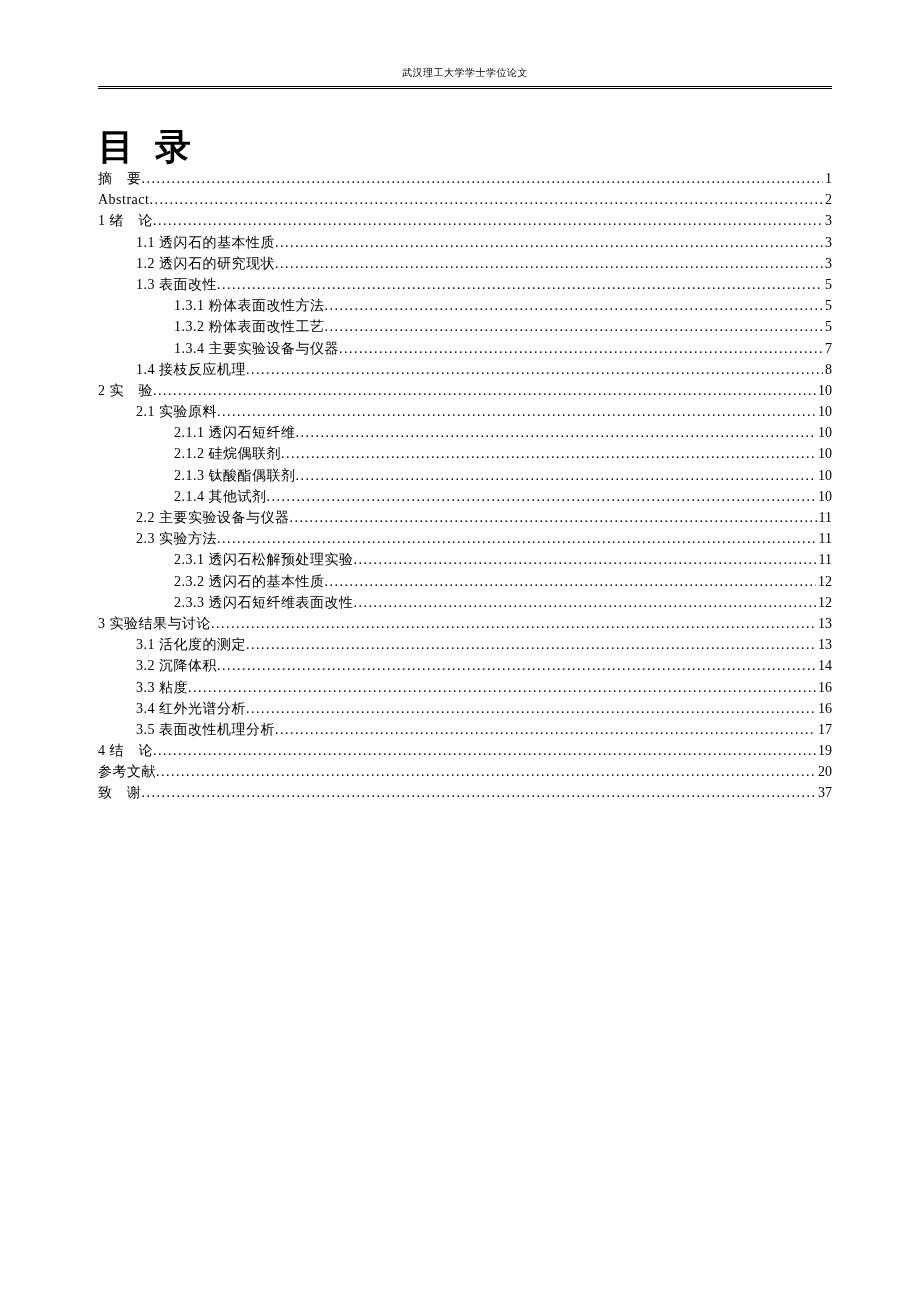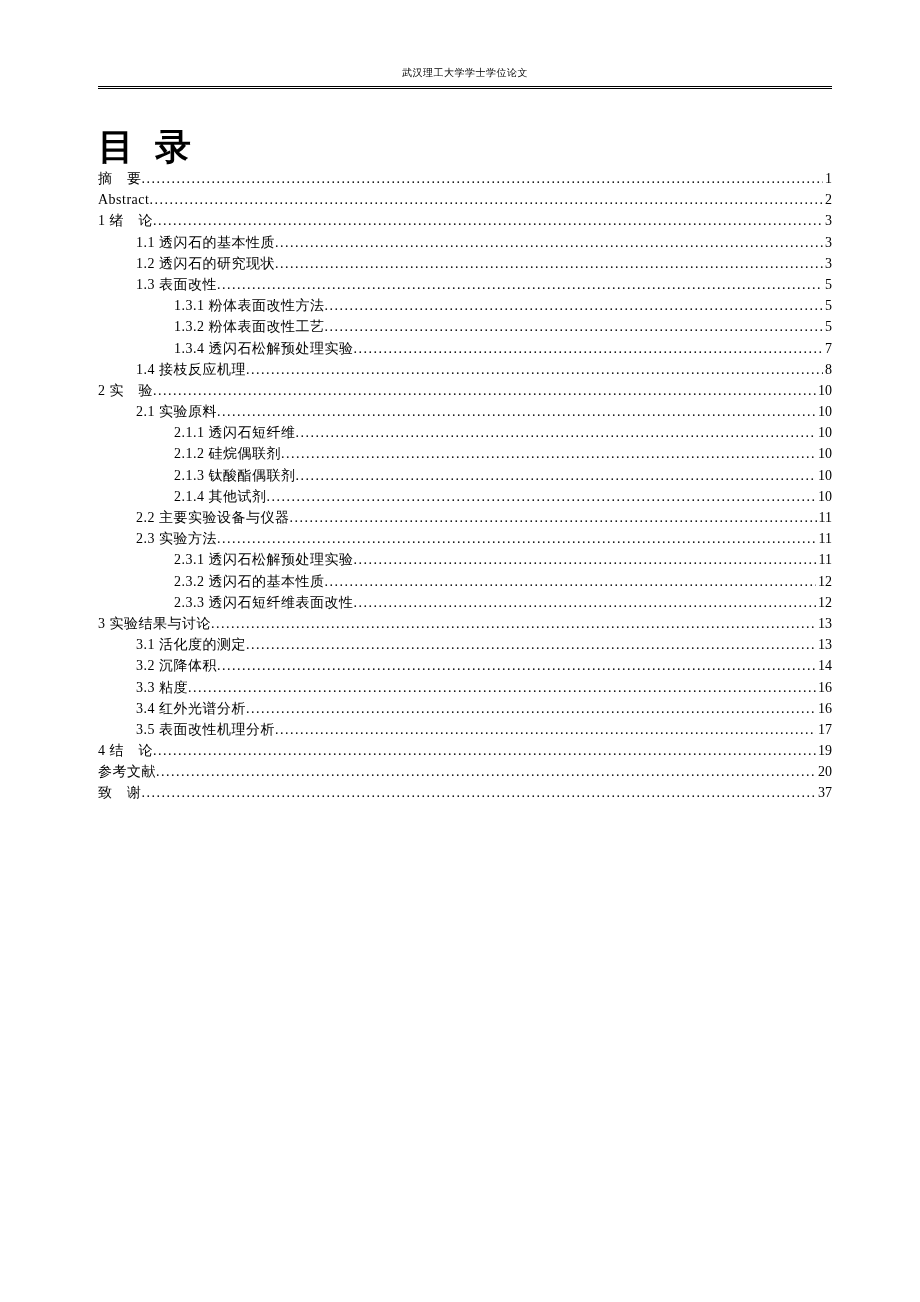--- a/index.html
+++ b/index.html
@@ -108,21 +108,21 @@
         <span class="label">1.3.1 粉体表面改性方法</span>
         <span class="dots"></span>
         <span class="pnum">5</span>
       </div>
       <div class="toc-row lvl2">
         <span class="label">1.3.2 粉体表面改性工艺</span>
         <span class="dots"></span>
         <span class="pnum">5</span>
       </div>
       <div class="toc-row lvl2">
-        <span class="label">1.3.4 透闪石松解预处理实验</span>
+        <span class="label">1.3.4 主要实验设备与仪器</span>
         <span class="dots"></span>
         <span class="pnum">7</span>
       </div>
       <div class="toc-row lvl1">
         <span class="label">1.4 接枝反应机理</span>
         <span class="dots"></span>
         <span class="pnum">8</span>
       </div>
       <div class="toc-row lvl0">
         <span class="label">2 实　验</span>

